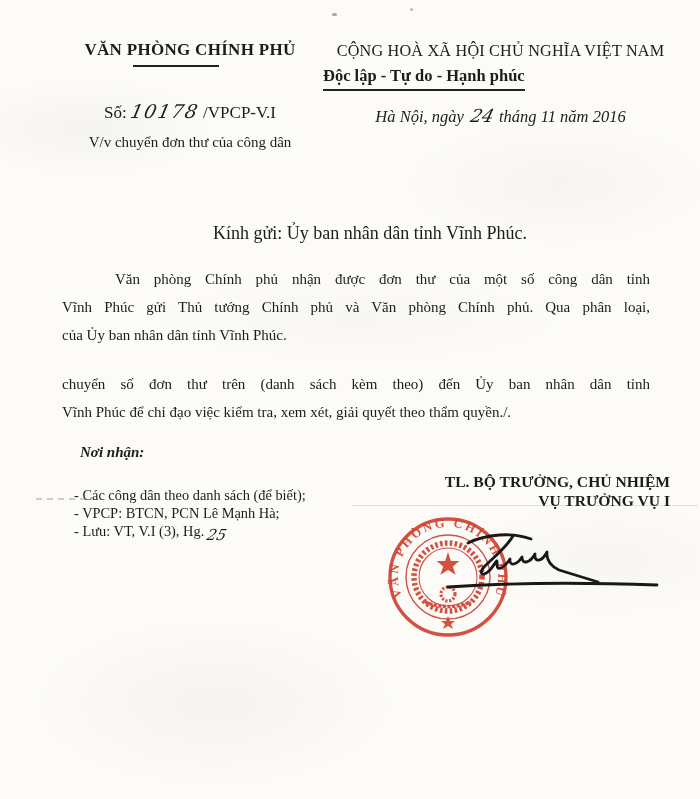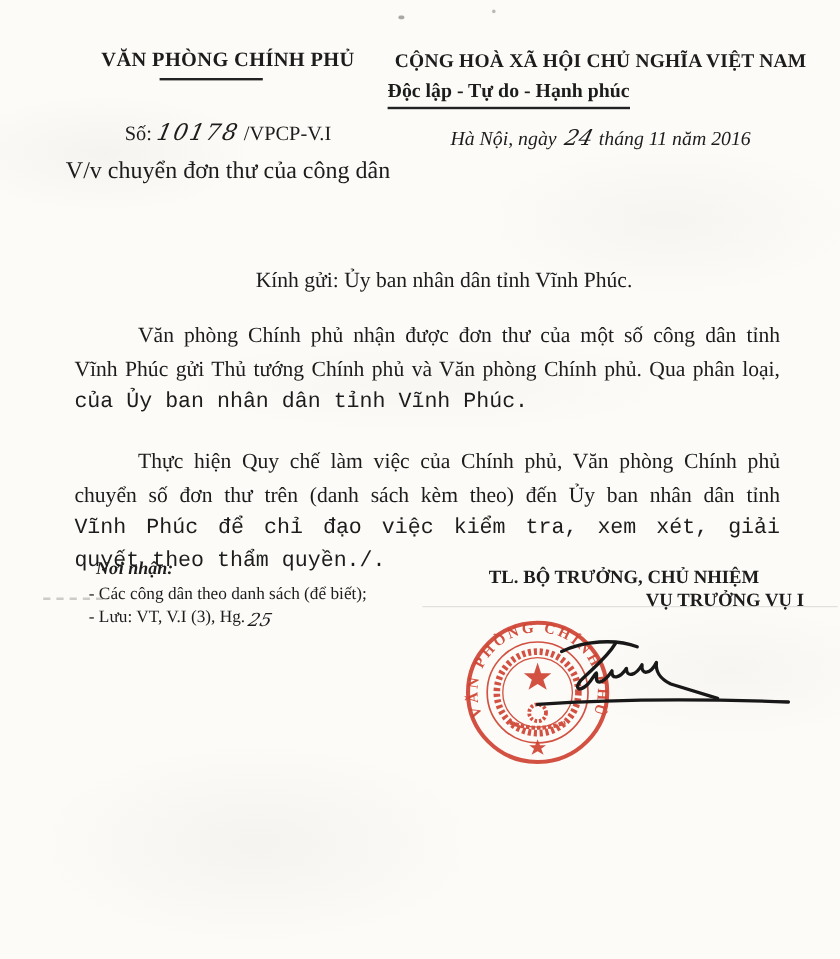--- a/index.html
+++ b/index.html
@@ -21,49 +21,49 @@
   .abs{position:absolute;}
 
   
   .org-left{left:55px;top:40px;width:270px;text-align:center;
     font-size:17px;font-weight:bold;letter-spacing:0.3px;}
   .org-underline{left:133px;top:65px;width:86px;height:2px;background:#222;}
   .so-line{left:55px;top:100px;width:270px;text-align:center;font-size:17px;}
   .hand{display:inline-block;font-style:italic;transform:skewX(-12deg);
     font-size:19px;letter-spacing:1.5px;font-family:"DejaVu Serif",serif;}
   .subject{left:45px;top:133px;width:290px;text-align:center;
-    font-size:20px;line-height:19px;}
+    font-size:15px;line-height:19px;}
 
   
   .nat-title{left:323px;top:42px;width:355px;text-align:center;
-    font-size:16.2px;font-weight:bold;letter-spacing:0.2px;}
+    font-size:16.2px;font-weight:normal;letter-spacing:0.2px;}
   .nat-motto-wrap{left:323px;top:66px;width:355px;text-align:left;}
   .nat-motto{display:inline-block;font-size:16.5px;font-weight:bold;
     border-bottom:2px solid #222;padding-bottom:3px;}
   .dateline{left:323px;top:105px;width:355px;text-align:center;
     font-size:16.5px;font-style:italic;}
   .hand-day{display:inline-block;font-style:italic;transform:skewX(-14deg);
     font-size:18px;margin:0 1px 0 3px;font-family:"DejaVu Serif",serif;}
 
   
   .salutation{left:0;top:223px;width:740px;text-align:center;font-size:18px;}
-  .body-text{left:62px;top:265px;width:588px;font-size:18px;line-height:28px;}
+  .body-text{left:62px;top:265px;width:588px;font-size:15px;line-height:28px;}
   .body-text .para{margin:0 0 21px 0;}
   .jline{text-align:justify;text-align-last:justify;}
   .jline.first{text-indent:53px;}
-  .jline.last{text-align-last:left;font-family:Liberation Mono, monospace;}
+  .jline.last{text-align-last:left;}
 
   
-  .recip-label{left:80px;top:466px;font-size:15px;font-weight:bold;font-style:italic;}
+  .recip-label{left:80px;top:444px;font-size:15px;font-weight:bold;font-style:italic;}
   .recip-list{left:74px;top:487px;width:300px;font-size:14.4px;line-height:17.8px;}
   .hand-note{display:inline-block;font-style:italic;transform:skewX(-14deg) translateY(4px);
     font-size:15px;font-family:"DejaVu Serif",serif;}
 
   
-  .sign-title1{left:370px;top:473px;width:300px;text-align:center;
+  .sign-title1{left:370px;top:473px;width:300px;text-align:right;
     font-size:15.6px;font-weight:bold;}
   .sign-title2{left:370px;top:492px;width:300px;text-align:right;
     font-size:15.6px;font-weight:bold;}
   .signer-name{left:390px;top:646px;width:230px;text-align:center;
     font-size:17.5px;font-weight:bold;}
 
   .seal-svg{left:371px;top:500px;}
   .sig-svg{left:430px;top:518px;}
 
   
@@ -102,29 +102,29 @@
 
   <div class="abs salutation">Kính gửi: Ủy ban nhân dân tỉnh Vĩnh Phúc.</div>
 
   <div class="abs body-text">
     <div class="para">
       <div class="jline first">Văn phòng Chính phủ nhận được đơn thư của một số công dân tỉnh</div>
       <div class="jline">Vĩnh Phúc gửi Thủ tướng Chính phủ và Văn phòng Chính phủ. Qua phân loại,</div>
       <div class="jline last">của Ủy ban nhân dân tỉnh Vĩnh Phúc.</div>
     </div>
     <div class="para">
-      <div class="jline first">Thực hiện Quy chế làm việc của Chính phủ, Văn phòng Chính phủ</div>
       <div class="jline">chuyển số đơn thư trên (danh sách kèm theo) đến Ủy ban nhân dân tỉnh</div>
       <div class="jline last">Vĩnh Phúc để chỉ đạo việc kiểm tra, xem xét, giải quyết theo thẩm quyền./.</div>
     </div>
   </div>
 
   <div class="abs recip-label">Nơi nhận:</div>
   <div class="abs recip-list">
     <div>- Các công dân theo danh sách (để biết);</div>
+    <div>- VPCP: BTCN, PCN Lê Mạnh Hà;</div>
     <div>
       <span>- Lưu: VT, V.I (3), Hg.</span>
       <span class="hand-note">25</span>
     </div>
   </div>
 
   <div class="abs sign-title1">TL. BỘ TRƯỞNG, CHỦ NHIỆM</div>
   <div class="abs sign-title2">VỤ TRƯỞNG VỤ I</div>
 
   <div class="abs artifact-line-right"></div>

